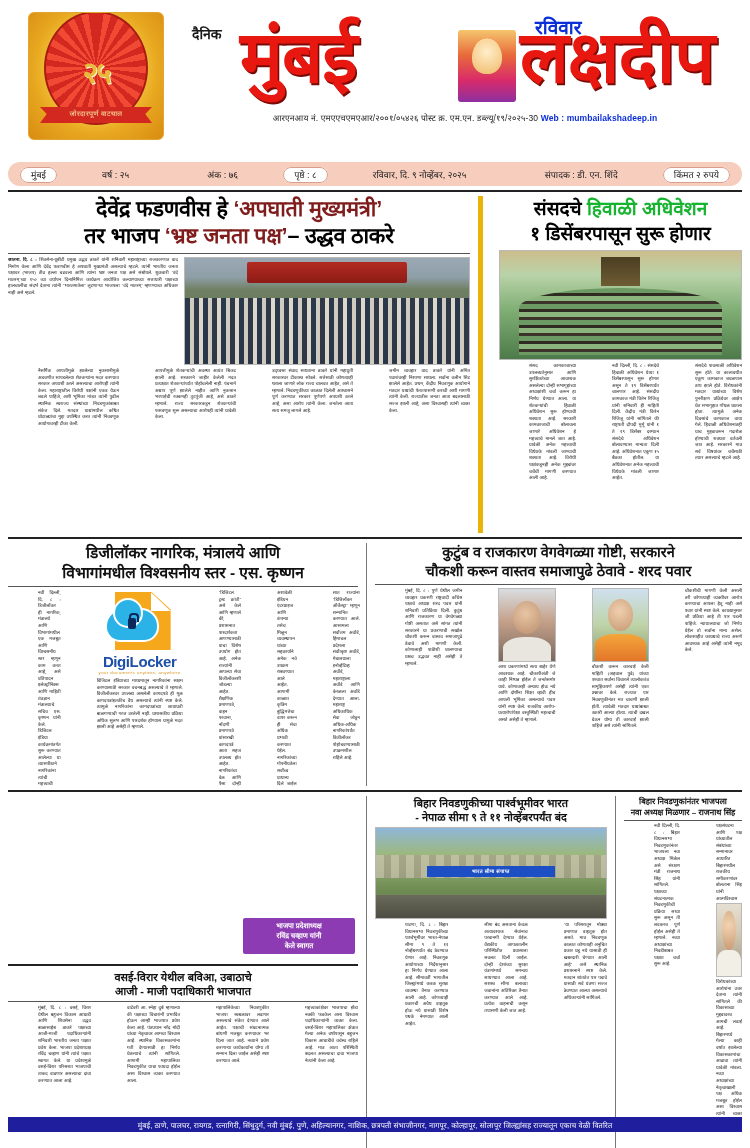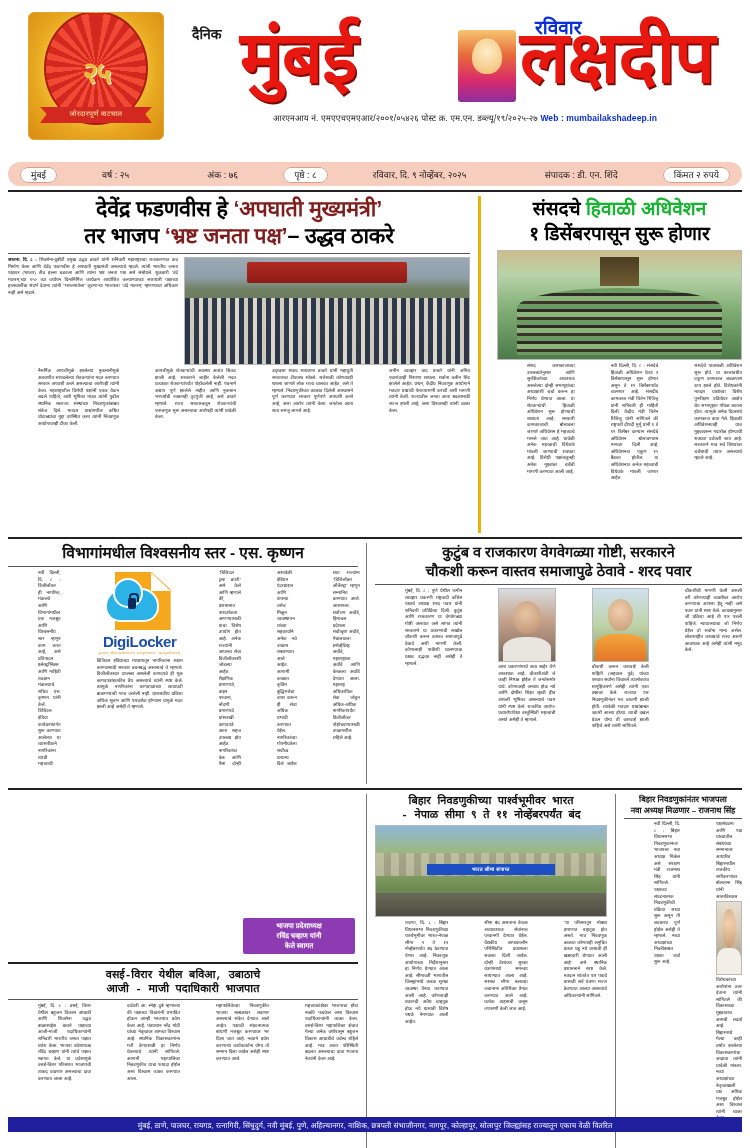--- a/index.html
+++ b/index.html
@@ -100,21 +100,21 @@
     background:#fff; border:1px solid #d8a08c; border-radius:11px; padding:2px 10px;
   }
 
   
   .hr-thin { height:1px; background:#555; margin: 5px 8px; }
   .hr-thick { height:2px; background:#222; margin: 4px 8px; }
 
   
   .lead-row { display:flex; padding: 0 8px; gap: 8px; }
   .lead-left { width: 462px; }
-  .lead-right { flex:1; border-left:3px solid #eab308; padding-left:16px; }
+  .lead-right { flex:1; border-left:5px solid #eab308; padding-left:16px; }
 
   .hl-main {
     font-size:21.5px; line-height:27px; font-weight:bold; color:#000;
     text-align:center; letter-spacing:-.2px;
   }
   .hl-main .red { color:#7f1d1d; }
   .hl-sub2 {
     font-size:19px; line-height:25px; font-weight:bold; color:#000; text-align:center;
   }
   .hl-sub2 .green { color:#18b431; }
@@ -242,21 +242,21 @@
   .dl-tag { text-align:center; font-size:4.4px; color:#d89520; letter-spacing:.4px; }
 
   
   .hl-sec {
     font-size:15.5px; line-height:20px; font-weight:bold; color:#111; text-align:center;
   }
   .hl-sec2 {
     font-size:14.5px; line-height:19px; font-weight:bold; color:#111; text-align:center;
   }
   .hl-small {
-    font-size:11px; line-height:14px; font-weight:bold; color:#111; text-align:center;font-family:Liberation Mono, monospace;
+    font-size:11px; line-height:14px; font-weight:bold; color:#111; text-align:center;
   }
   .hl-tiny {
     font-size:8px; line-height:11px; font-weight:bold; color:#111; text-align:center;
   }
   .purple-box {
     background:#8d3bb3; color:#fff; font-size:7px; line-height:10px; font-weight:bold;
     text-align:center; padding:3px 4px; border-radius:2px;
   }
 
   
@@ -281,21 +281,21 @@
 
     <div class="mast-right">
       <div class="mast-titleline">
         <span class="kicker-dainik">दैनिक</span>
         <span class="mast-mumbai">मुंबई</span>
         <span class="mast-ganesh"></span>
         <span class="kicker-ravivar">रविवार</span>
         <span class="mast-lakshadeep">लक्षदीप</span>
       </div>
       <div class="mast-regline">
-        <span>आरएनआय नं. एमएएचएमएआर/२००१/०५४२६     पोस्ट क्र. एम.एन. डब्ल्यू/१९/२०२५-२७</span>
+        <span>आरएनआय नं. एमएएचएमएआर/२००१/०५४२६     पोस्ट क्र. एम.एन. डब्ल्यू/१९/२०२५-30</span>
         <span class="web">Web :</span>
         <span class="web">mumbailakshadeep.in</span>
       </div>
     </div>
   </div>
 
   <div class="infobar">
     <div class="cell"><span class="pill">मुंबई</span></div>
     <div class="cell grow">वर्ष : २५</div>
     <div class="cell grow">अंक : ७६</div>
@@ -364,20 +364,21 @@
           </div>
       </div>
     </div>
   </div>
 
   <div class="hr-thick"></div>
 
   <div class="lead-row">
 
     <div style="width:350px">
+      <div class="hl-sec">डिजीलॉकर नागरिक, मंत्रालये आणि</div>
       <div class="hl-sec">विभागांमधील विश्वसनीय स्तर  - एस. कृष्णन</div>
       <div class="hr-thin" style="margin:3px 0"></div>
       <div class="cols">
         <div class="col">
             <div class="bodytext" style="height:196px">नवी दिल्ली, दि. ८ : डिजीलॉकर ही नागरिक, मंत्रालये आणि विभागांमधील एक मजबूत आणि विश्वसनीय स्तर म्हणून काम करत आहे, असे प्रतिपादन इलेक्ट्रॉनिक्स आणि माहिती तंत्रज्ञान मंत्रालयाचे सचिव एस. कृष्णन यांनी केले. डिजिटल इंडिया कार्यक्रमांतर्गत सुरू करण्यात आलेल्या या व्यासपीठाने नागरिकांना त्यांची महत्त्वाची कागदपत्रे सुरक्षितपणे साठवण्याची आणि कधीही कुठेही वापरण्याची सुविधा दिली आहे.</div>
           </div>
         <div class="col">
           <div class="digilocker">
             <div class="dl-mark">
               <div class="dl-doc"></div>

